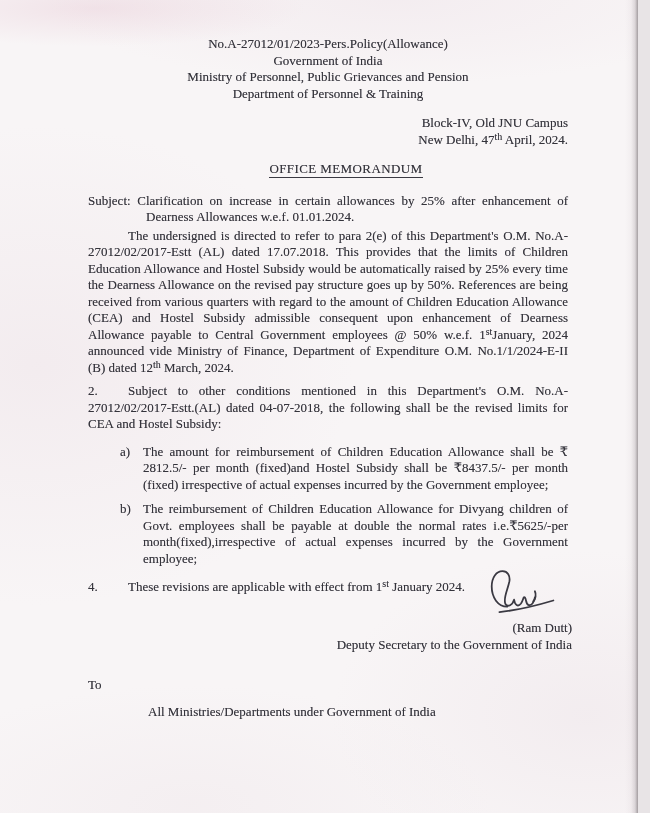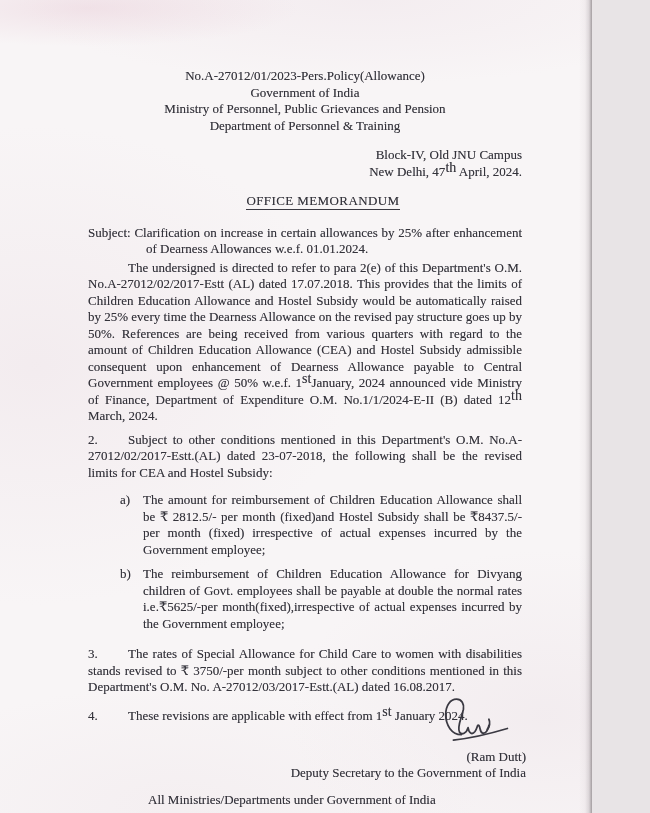--- a/index.html
+++ b/index.html
@@ -1,20 +1,20 @@
 <!DOCTYPE html>
 <html><head>
 <meta charset="utf-8">
 <style>
   html,body{margin:0;padding:0;background:#e8e4e6;}
   .page{
     position:relative;
-    width:592px;height:813px;
+    width:638px;height:813px;
     box-sizing:border-box;
-    padding:68px 70px 0 88px;
+    padding:36px 70px 0 88px;
     background:
       linear-gradient(to left, rgba(96,88,92,0.55) 0px, rgba(150,140,146,0.28) 3px, rgba(200,190,195,0.12) 7px, rgba(0,0,0,0) 13px),
       radial-gradient(ellipse 300px 55px at 15% 1%, rgba(232,203,214,0.45), rgba(0,0,0,0) 70%),
       radial-gradient(ellipse 500px 120px at 62% 0%, rgba(240,230,235,0.55), rgba(0,0,0,0) 70%),
       radial-gradient(ellipse 420px 320px at 6% 45%, rgba(235,222,228,0.40), rgba(0,0,0,0) 75%),
       radial-gradient(ellipse 340px 220px at 92% 88%, rgba(236,226,231,0.45), rgba(0,0,0,0) 75%),
       radial-gradient(ellipse 400px 160px at 30% 99%, rgba(238,229,233,0.40), rgba(0,0,0,0) 75%),
       #f8f5f6;
     overflow:hidden;
     font-family:"Liberation Serif","DejaVu Serif","DejaVu Sans",serif;
@@ -47,21 +47,21 @@
   }
   .num-para{text-align:justify;}
   .p2{margin-top:7px;}
   .p3{margin-top:14px;}
   .p4{margin-top:12px;}
   .pnum{display:inline-block;width:40px;text-indent:0;}
   .list-item{display:flex;margin:11px 0 0 32px;}
   .list-item.b{margin-top:8px;}
   .marker{width:23px;flex:none;}
   .li-text{flex:1;text-align:justify;}
-  sup{font-size:14px;line-height:0;vertical-align:4px;}
+  sup{font-size:10px;line-height:0;vertical-align:4px;}
   .sign-block{
     text-align:right;
     margin-top:-28px;
     margin-right:-4px;
   }
   .sign-scribble{display:inline-block;margin-right:14px;}
   .to-label{margin-top:24px;}
   .recipient{margin-top:10px;margin-left:60px;}
 </style>
 </head>
@@ -82,45 +82,45 @@
   </div>
 
   <div class="memo-title">
     <span>OFFICE MEMORANDUM</span>
   </div>
 
   <p class="subject"><span>Subject:</span> <span>Clarification on increase in certain allowances by 25% after enhancement of Dearness Allowances w.e.f. 01.01.2024.</span></p>
 
   <p class="para1"><span>The undersigned is directed to refer to para 2(e) of this Department's O.M. No.A-27012/02/2017-Estt (AL) dated 17.07.2018. This provides that the limits of Children Education Allowance and Hostel Subsidy would be automatically raised by 25% every time the Dearness Allowance on the revised pay structure goes up by 50%. References are being received from various quarters with regard to the amount of Children Education Allowance (CEA) and Hostel Subsidy admissible consequent upon enhancement of Dearness Allowance payable to Central Government employees @ 50% w.e.f. 1</span><sup>st</sup><span>January, 2024 announced vide Ministry of Finance, Department of Expenditure O.M. No.1/1/2024-E-II (B) dated 12</span><sup>th</sup><span> March, 2024.</span></p>
 
-  <p class="num-para p2"><span class="pnum">2.</span><span>Subject to other conditions mentioned in this Department's O.M. No.A-27012/02/2017-Estt.(AL) dated 23-07-2018, the following shall be the revised limits for CEA and Hostel Subsidy:</span></p>
+  <p class="num-para p2"><span class="pnum">2.</span><span>Subject to other conditions mentioned in this Department's O.M. No.A-27012/02/2017-Estt.(AL) dated 04-07-2018, the following shall be the revised limits for CEA and Hostel Subsidy:</span></p>
 
   <div class="list-item">
     <span class="marker">a)</span>
     <div class="li-text">The amount for reimbursement of Children Education Allowance shall be ₹ 2812.5/- per month (fixed)and Hostel Subsidy shall be ₹8437.5/- per month (fixed) irrespective of actual expenses incurred by the Government employee;</div>
   </div>
 
   <div class="list-item b">
     <span class="marker">b)</span>
     <div class="li-text">The reimbursement of Children Education Allowance for Divyang children of Govt. employees shall be payable at double the normal rates i.e.₹5625/-per month(fixed),irrespective of actual expenses incurred by the Government employee;</div>
   </div>
 
-  <p class="num-para p3"><span class="pnum">3.</span><span>The rates of Special Allowance for Child Care to women with disabilities stands revised to ₹ 3750/-per month subject to other conditions mentioned in this Department's O.M. No. A-27012/03/2017-Estt.(AL) dated 16.08.2017.</span></p>
 
   <p class="num-para p4"><span class="pnum">4.</span><span><span>These revisions are applicable with effect from 1</span><sup>st</sup><span> January 2024.</span></span></p>
 
   <div class="sign-block">
     <span class="sign-scribble">
       <svg width="74" height="48" viewBox="0 0 96 62" xmlns="http://www.w3.org/2000/svg">
         <g fill="none" stroke="#3a3942" stroke-width="2.3" stroke-linecap="round" stroke-linejoin="round">
           <path d="M30,50 C18,50 10,38 10,24 C10,12 16,4 24,4 C31,4 34,10 33,17 C31,28 24,40 28,47 C31,51 37,48 39,41 C40,48 44,51 48,46 C51,42 51,36 53,38 C55,40 54,47 58,48 C62,49 65,44 66,38"></path>
           <path d="M66,30 C68,34 67,40 64,43"></path>
           <path d="M20,57 C40,55 70,48 90,42"></path>
         </g>
       </svg>
     </span>
     <div>(Ram Dutt)</div>
     <div>Deputy Secretary to the Government of India</div>
   </div>
 
+  <div class="to-label">To</div>
   <div class="recipient">All Ministries/Departments under Government of India</div>
 
 </div>
 
 </body></html>

